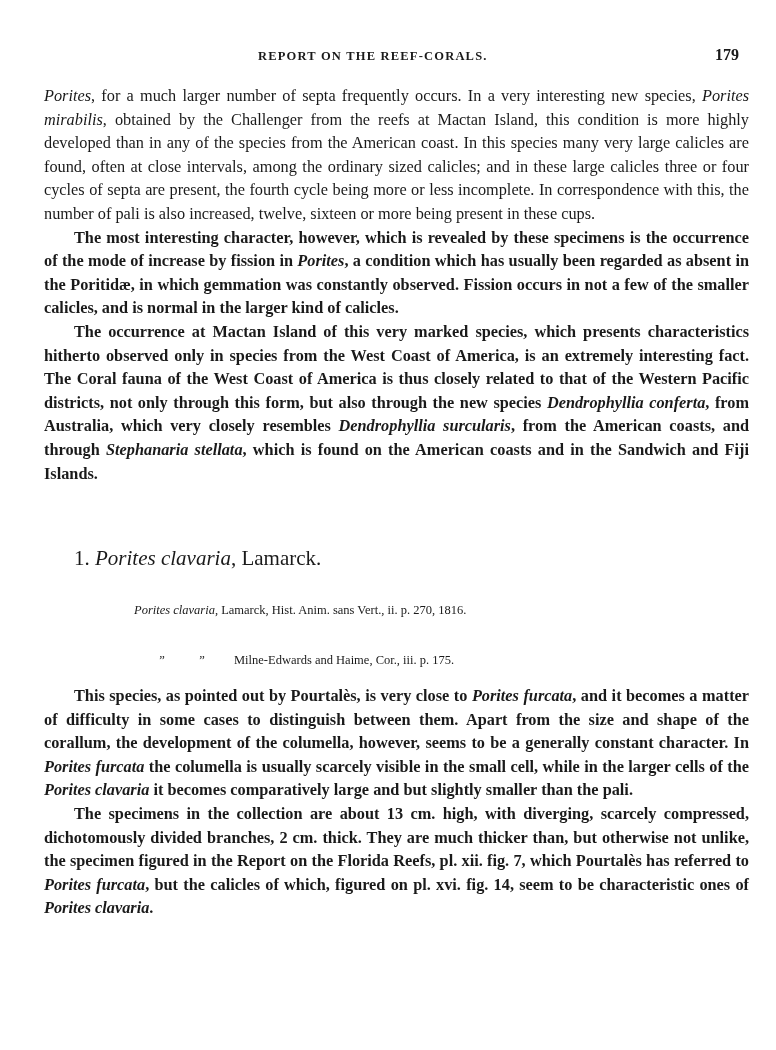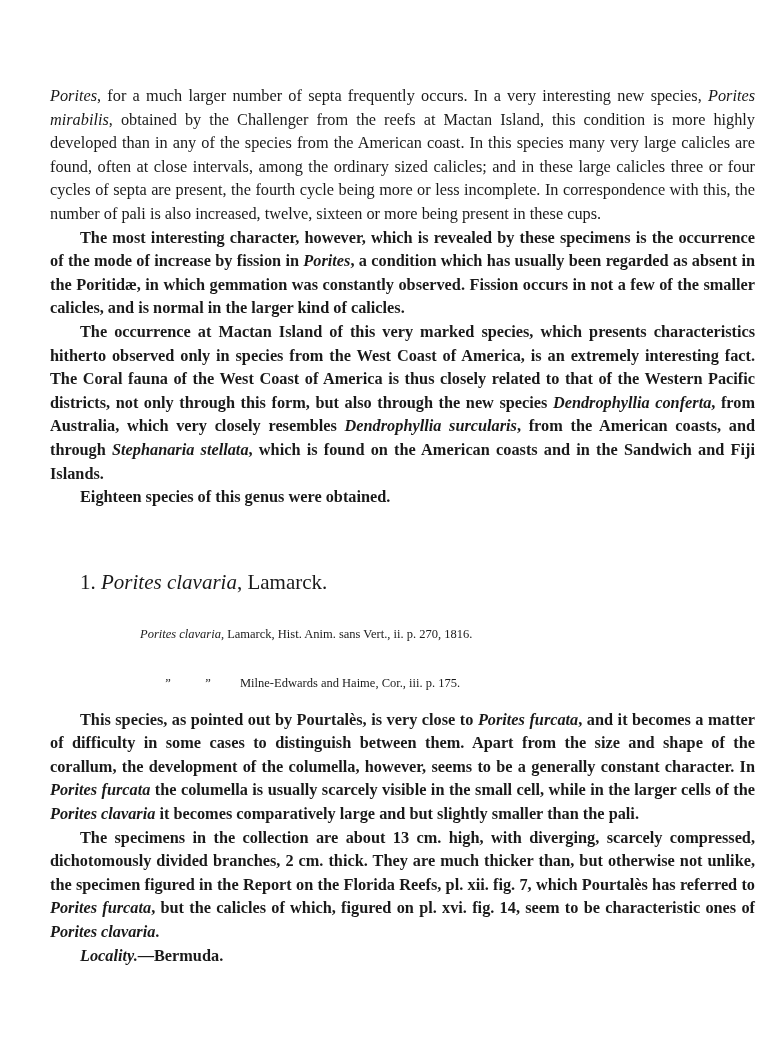--- a/index.html
+++ b/index.html
@@ -3,50 +3,52 @@
 <meta charset="utf-8">
 <style>
   html, body { margin: 0; padding: 0; background: #ffffff; }
   body { width: 776px; height: 1050px; position: relative; overflow: hidden;
          font-family: "Liberation Serif", "DejaVu Serif", serif; color: #1a1a1a; }
   .page { position: absolute; left: 0; top: 0; width: 776px; height: 1050px; }
   .header { position: absolute; top: 49px; left: 0; width: 776px; height: 24px; }
   .running-title { position: absolute; left: 258px; top: 0; font-size: 12.5px; letter-spacing: 1.2px;
                    font-weight: bold; }
   .page-number { position: absolute; left: 715px; top: -3px; font-size: 16px; font-weight: bold; }
-  .body { position: absolute; left: 50px; top: 84px; width: 705px;
+  .body { position: absolute; left: 44px; top: 84px; width: 705px;
           font-size: 16.3px; line-height: 23.6px; text-align: justify; }
   .body p { margin: 0; }
   .indent { text-indent: 30px; font-weight: bold; }
   .gap-species { height: 61px; }
   .species-heading { margin: 0; padding-left: 30px; font-size: 21px; line-height: 24px; }
   .synonymy { margin: 13px 0 15px 0; padding-left: 90px; font-size: 12.5px; line-height: 17.5px; }
   .syn-line { white-space: nowrap; margin-top: 32px; }
   .ditto { display: inline-block; width: 40px; text-align: center; }
   .ditto-first { margin-left: 8px; }
   .ditto-second { margin-right: 12px; }
   i, .it { font-style: italic; }
 </style>
 </head>
 <body>
 
 <div class="page">
+  <div class="header">
+    <span class="running-title">REPORT ON THE REEF-CORALS.</span>
+    <span class="page-number">179</span>
+  </div>
 
   <div class="body">
     <p><i>Porites</i><span>, for a much larger number of septa frequently occurs.  In a very interesting new species, </span><i>Porites mirabilis</i><span>, obtained by the Challenger from the reefs at Mactan Island, this condition is more highly developed than in any of the species from the American coast.  In this species many very large calicles are found, often at close intervals, among the ordinary sized calicles; and in these large calicles three or four cycles of septa are present, the fourth cycle being more or less incomplete.  In correspondence with this, the number of pali is also increased, twelve, sixteen or more being present in these cups.</span></p>
     <p class="indent"><span>The most interesting character, however, which is revealed by these specimens is the occurrence of the mode of increase by fission in </span><i>Porites</i><span>, a condition which has usually been regarded as absent in the Poritidæ, in which gemmation was constantly observed. Fission occurs in not a few of the smaller calicles, and is normal in the larger kind of calicles.</span></p>
     <p class="indent"><span>The occurrence at Mactan Island of this very marked species, which presents characteristics hitherto observed only in species from the West Coast of America, is an extremely interesting fact.  The Coral fauna of the West Coast of America is thus closely related to that of the Western Pacific districts, not only through this form, but also through the new species </span><i>Dendrophyllia conferta</i><span>, from Australia, which very closely resembles </span><i>Dendrophyllia surcularis</i><span>, from the American coasts, and through </span><i>Stephanaria stellata</i><span>, which is found on the American coasts and in the Sandwich and Fiji Islands.</span></p>
-    <p class="indent"><span>Eighteen species of this genus were obtained.</span></p>
 
     <div class="gap-species"></div>
 
     <p class="species-heading"><span>1.</span> <i>Porites clavaria</i><span>, Lamarck.</span></p>
 
     <div class="synonymy">
       <div class="syn-line"><i>Porites clavaria</i><span>, Lamarck, Hist. Anim. sans Vert., ii. p. 270, 1816.</span></div>
       <div class="syn-line"><span class="ditto ditto-first">”</span><span class="ditto ditto-second">”</span><span>Milne-Edwards and Haime, Cor., iii. p. 175.</span></div>
     </div>
 
     <p class="indent"><span>This species, as pointed out by Pourtalès, is very close to </span><i>Porites furcata</i><span>, and it becomes a matter of difficulty in some cases to distinguish between them.  Apart from the size and shape of the corallum, the development of the columella, however, seems to be a generally constant character.  In </span><i>Porites furcata</i><span> the columella is usually scarcely visible in the small cell, while in the larger cells of the </span><i>Porites clavaria</i><span> it becomes comparatively large and but slightly smaller than the pali.</span></p>
     <p class="indent"><span>The specimens in the collection are about 13 cm. high, with diverging, scarcely compressed, dichotomously divided branches, 2 cm. thick.  They are much thicker than, but otherwise not unlike, the specimen figured in the Report on the Florida Reefs, pl. xii. fig. 7, which Pourtalès has referred to </span><i>Porites furcata</i><span>, but the calicles of which, figured on pl. xvi. fig. 14, seem to be characteristic ones of </span><i>Porites clavaria</i><span>.</span></p>
-    <p class="indent"><i>Locality.</i><span>—Bermuda.</span></p>
   </div>
 </div>
 
 </body></html>

